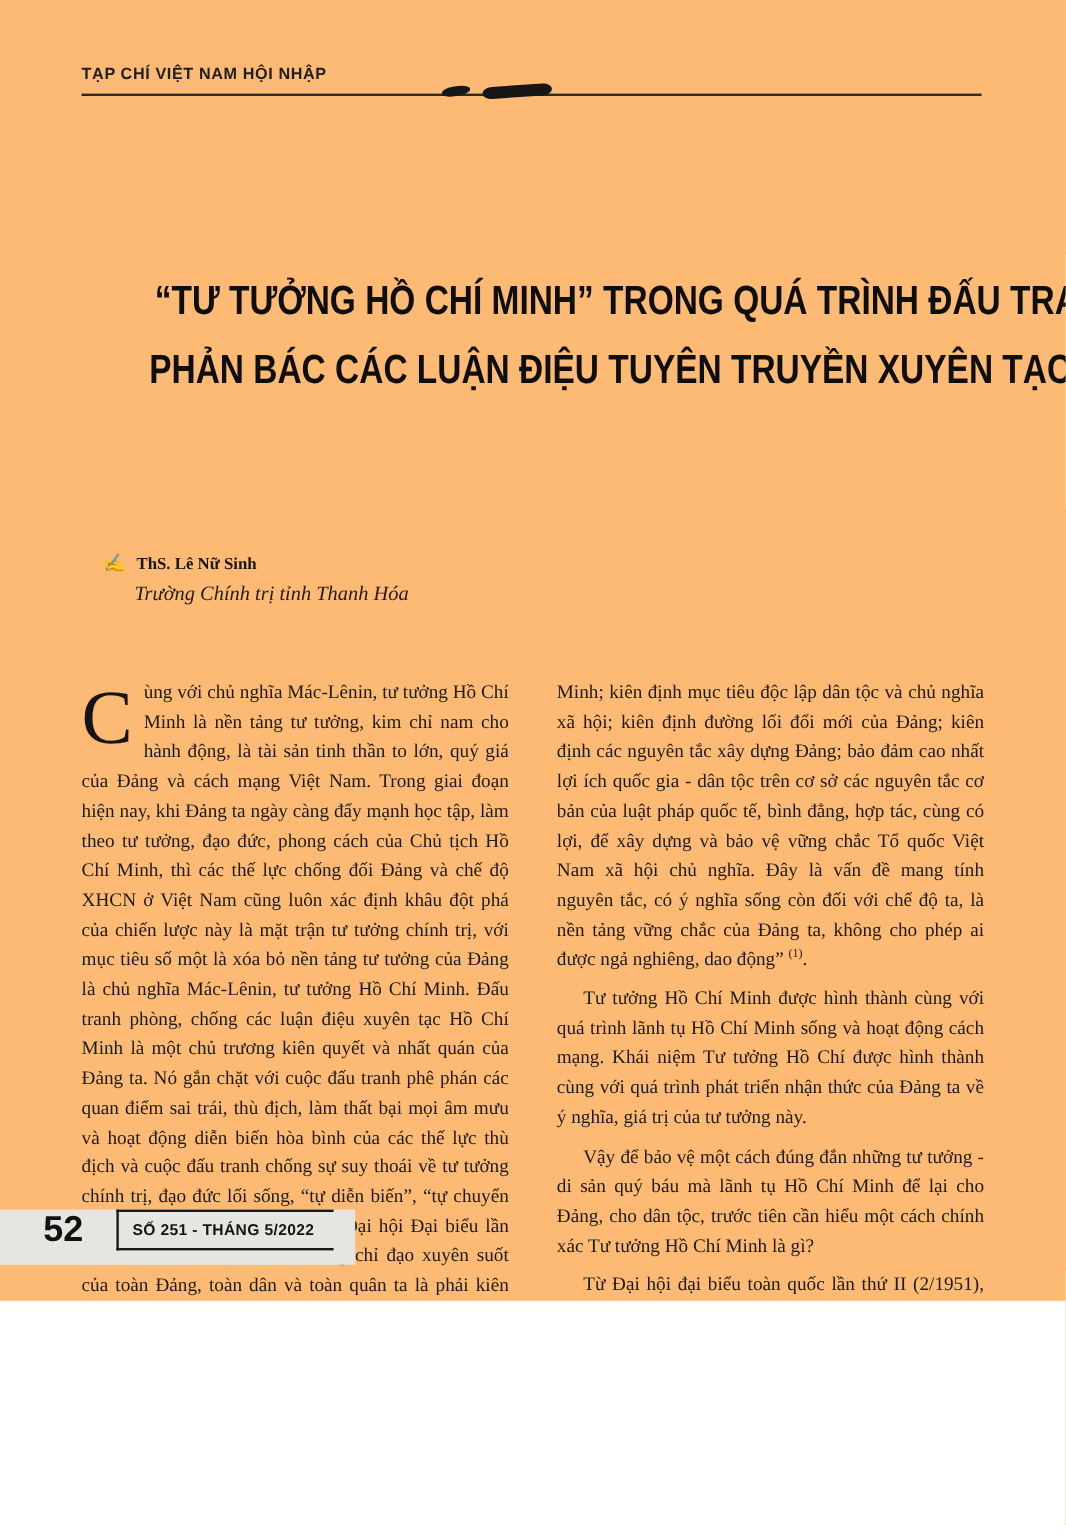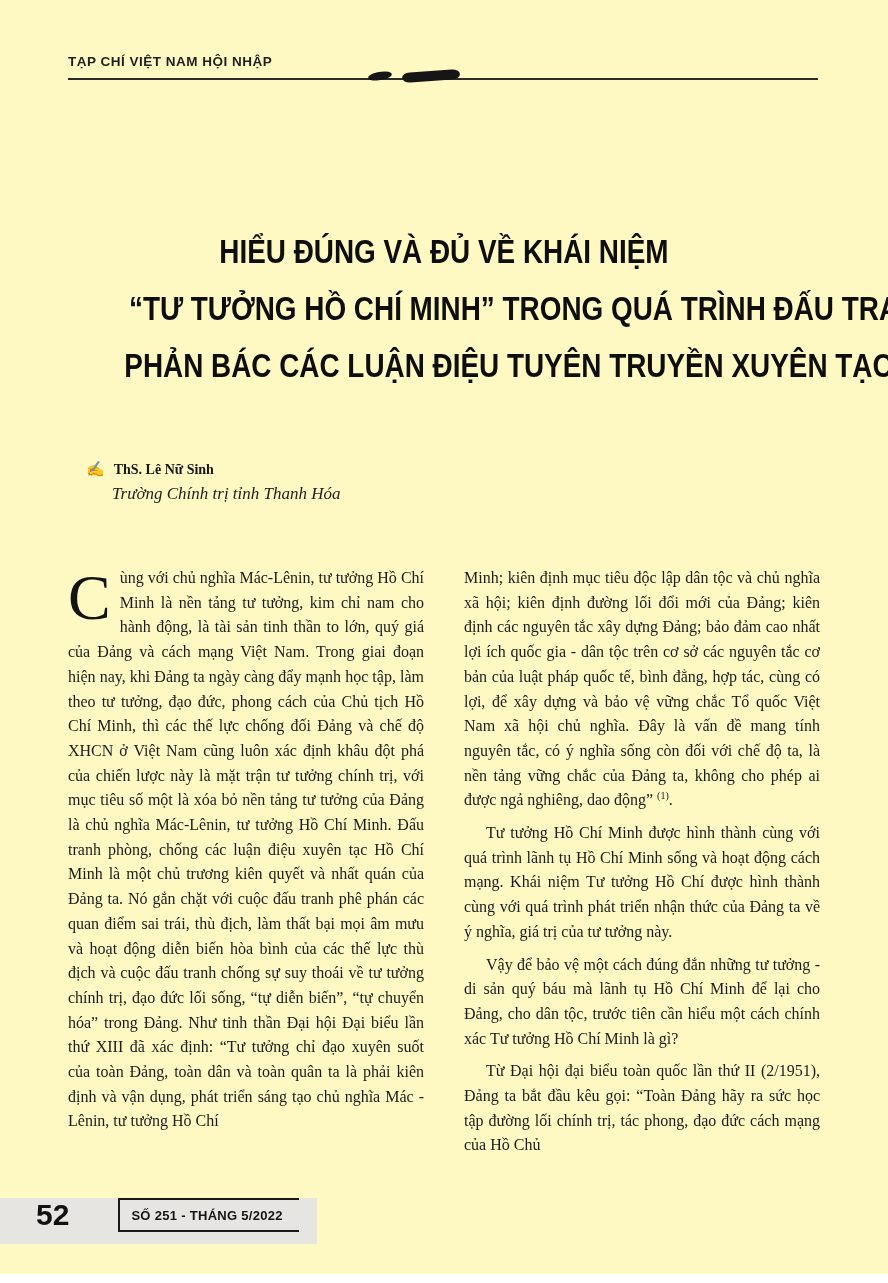--- a/index.html
+++ b/index.html
@@ -1,22 +1,22 @@
 <!DOCTYPE html>
 <html><head>
 <meta charset="utf-8">
 <style>
   * { margin: 0; padding: 0; box-sizing: border-box; }
   html, body { width: 888px; height: 1283px; }
   body { background: #ffffff; }
   .page {
     position: relative;
     width: 888px;
-    height: 1274px;
-    background: #fef9c3;
+    height: 1084px;
+    background: #fdba74;
     font-family: "Liberation Serif", serif;
     color: #1b1b1b;
     overflow: hidden;
   }
 
   
   .header { position: absolute; top: 54px; left: 68px; right: 70px; }
   .journal-name {
     font-family: "Liberation Sans", sans-serif;
     font-weight: 700;
@@ -83,21 +83,20 @@
   
   .footer {
     position: absolute;
     left: 0;
     bottom: 30px;
     height: 46px;
     display: flex;
     align-items: center;
     background: #e6e5e1;
     padding: 0 18px 12px 36px;
-    gap: 21px;
   }
   .page-num {
     font-family: "Liberation Sans", sans-serif;
     font-weight: 700;
     font-size: 30px;
     color: #111111;
   }
   .issue-box {
     margin-left: 28px;
     border-left: 2.5px solid #1a1a1a;
@@ -121,21 +120,20 @@
 
   <header class="header">
     <div class="journal-name">TẠP CHÍ VIỆT NAM HỘI NHẬP</div>
     <div class="header-rule">
       <span class="smudge s1"></span>
       <span class="smudge s2"></span>
     </div>
   </header>
 
   <section class="title-block">
-    <span class="title-line"><span>HIỂU ĐÚNG VÀ ĐỦ VỀ KHÁI NIỆM</span></span>
     <span class="title-line"><span>“TƯ TƯỞNG HỒ CHÍ MINH” TRONG QUÁ TRÌNH ĐẤU TRANH</span></span>
     <span class="title-line"><span>PHẢN BÁC CÁC LUẬN ĐIỆU TUYÊN TRUYỀN XUYÊN TẠC</span></span>
   </section>
 
   <section class="byline">
     <div class="author-row">
       <span class="pen-icon">✍</span>
       <span class="author-name">ThS. Lê Nữ Sinh</span>
     </div>
     <div class="affiliation">Trường Chính trị tỉnh Thanh Hóa</div>

